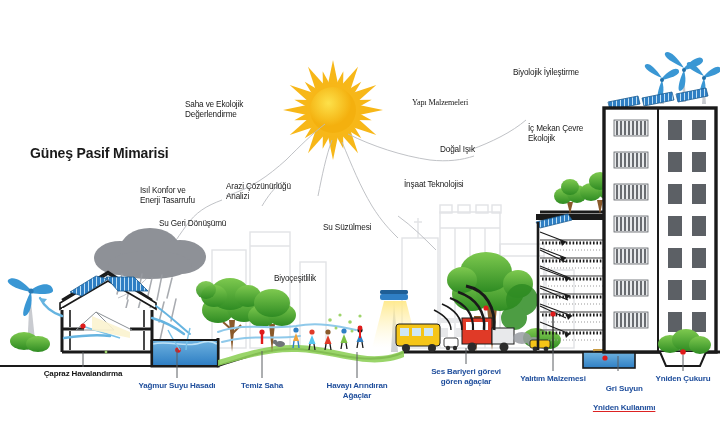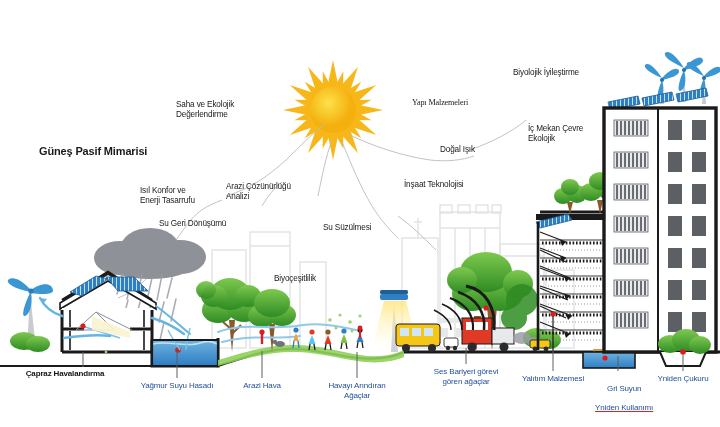--- a/index.html
+++ b/index.html
@@ -3,22 +3,22 @@
 <meta charset="utf-8">
 <style>
   * { box-sizing: border-box; margin:0; padding:0; }
   html,body { width:720px; height:427px; overflow:hidden; background:#ffffff; }
   body { font-family:"Liberation Sans", sans-serif; }
 
   #stage { position:relative; width:720px; height:427px; background:#fff; overflow:hidden; }
 
   .lbl { position:absolute; white-space:pre; line-height:1.22; color:#1a1a1a;
          font-size:8.2px; letter-spacing:-0.15px; }
-  .lbl.bold { font-weight:bold; font-size:11px;margin-left:9px; }
-  .lbl.blue { color:#1f4e9c; font-weight:normal; font-size:8px; text-align:center; }
+  .lbl.bold { font-weight:bold; font-size:14px; }
+  .lbl.blue { color:#1f4e9c; font-weight:bold; font-size:8px; text-align:center; }
   .lbl.dark { color:#141414; font-weight:bold; font-size:8px; text-align:center; }
   .lbl.ctr { text-align:center; transform:translateX(-50%); }
 
   .misspell { text-decoration: underline; text-decoration-color:#d22; text-decoration-style:solid; }
 
   svg.layer { position:absolute; left:0; top:0; width:720px; height:427px; }
   .pointer-wrap { position:absolute; left:0; top:0; width:720px; height:427px; pointer-events:none; }
 </style>
 </head>
 <body>
@@ -583,36 +583,36 @@
       <path d="M683 355 L683 371"></path>
     </g>
   </svg>
 
   <div class="pointer-wrap">
 
     <div class="lbl bold" style="left:30px;  top:145px;">Güneş Pasif Mimarisi</div>
     <div class="lbl" style="left:140px; top:186px;">Isıl Konfor ve
 Enerji Tasarrufu</div>
     <div class="lbl" style="left:159px; top:219px;">Su Geri Dönüşümü</div>
-    <div class="lbl" style="left:176px; top:100px;">Saha ve Ekolojik
+    <div class="lbl" style="left:185px; top:100px;">Saha ve Ekolojik
 Değerlendirme</div>
     <div class="lbl" style="left:226px; top:166px;margin-top:16px;">Arazi Çözünürlüğü
 Analizi</div>
     <div class="lbl" style="left:323px; top:203px;margin-top:20px;">Su Süzülmesi</div>
     <div class="lbl" style="left:412px; top:98px;font-family:Liberation Serif, serif;">Yapı Malzemeleri</div>
     <div class="lbl" style="left:440px; top:145px;">Doğal Işık</div>
     <div class="lbl" style="left:404px; top:180px;">İnşaat Teknolojisi</div>
     <div class="lbl" style="left:513px; top:68px;">Biyolojik İyileştirme</div>
     <div class="lbl" style="left:528px; top:124px;">İç Mekan Çevre
 Ekolojik</div>
     <div class="lbl" style="left:274px; top:274px;">Biyoçeşitlilik</div>
 
-    <div class="lbl dark ctr" style="left:65px;  top:369px;">Çapraz Havalandırma</div>
+    <div class="lbl dark ctr" style="left:83px;  top:369px;">Çapraz Havalandırma</div>
     <div class="lbl blue ctr" style="left:177px; top:381px;">Yağmur Suyu Hasadı</div>
-    <div class="lbl blue ctr" style="left:262px; top:381px;">Arazi Hava</div>
+    <div class="lbl blue ctr" style="left:262px; top:381px;">Temiz Saha</div>
     <div class="lbl blue ctr" style="left:357px; top:381px;">Havayı Arındıran
 Ağaçlar</div>
     <div class="lbl blue ctr" style="left:466px; top:367px;">Ses Bariyeri görevi
 gören ağaçlar</div>
     <div class="lbl blue ctr" style="left:553px; top:374px;">Yalıtım Malzemesi</div>
 
     <div class="lbl blue ctr" style="left:618px; top:374px;">
       <span>Gri Suyun</span><br>
       <span class="misspell">Yniden Kullanımı</span>
     </div>

